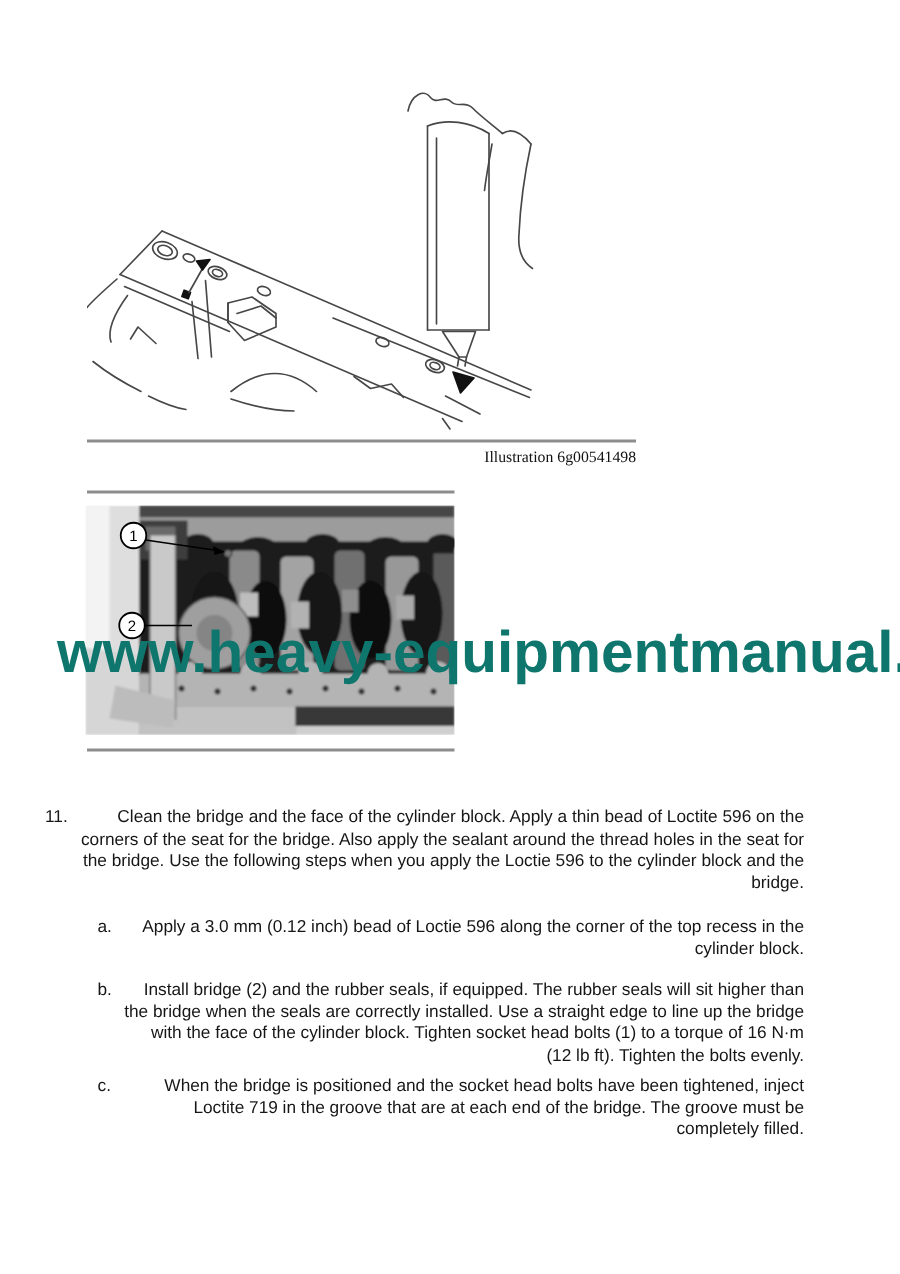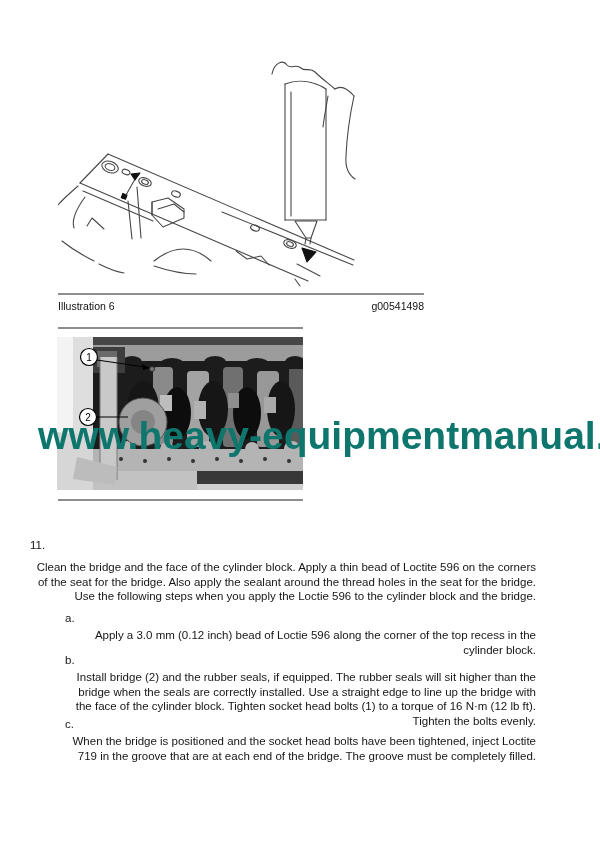--- a/index.html
+++ b/index.html
@@ -1,22 +1,22 @@
 <!DOCTYPE html>
 <html><head>
 <meta charset="utf-8">
 <style>
   html,body{margin:0;padding:0;background:#fff;}
   .page{position:relative;width:600px;height:849px;background:#ffffff;overflow:hidden;
         font-family:"Liberation Sans",sans-serif;color:#1b1b1b;}
   .rule{position:absolute;height:2px;background:#8d8d8d;}
-  .caption-row{position:absolute;display:flex;justify-content:space-between;
-               font-size:10.5px;color:#111;}
+  .caption-row{position:absolute;display:flex;justify-content:flex-end;
+               font-size:10.5px;color:#111;font-family:Liberation Serif, serif;}
   .fig{position:absolute;margin:0;padding:0;}
-  .para{position:absolute;display:flex;font-size:11.5px;line-height:14.7px;color:#161616;flex-direction:column;}
+  .para{position:absolute;display:flex;font-size:11.5px;line-height:14.7px;color:#161616;}
   .para .num{flex:0 0 22px;}
   .para .letter{flex:0 0 17px;}
   .para .ptext{flex:1 1 auto;text-align:right;}
   .watermark{position:absolute;left:38px;top:404px;z-index:6;white-space:nowrap;
              font-size:39px;font-weight:bold;color:#0f766e;letter-spacing:0;margin-top:10px;}
   svg{display:block;}
 </style>
 </head>
 <body>
 

